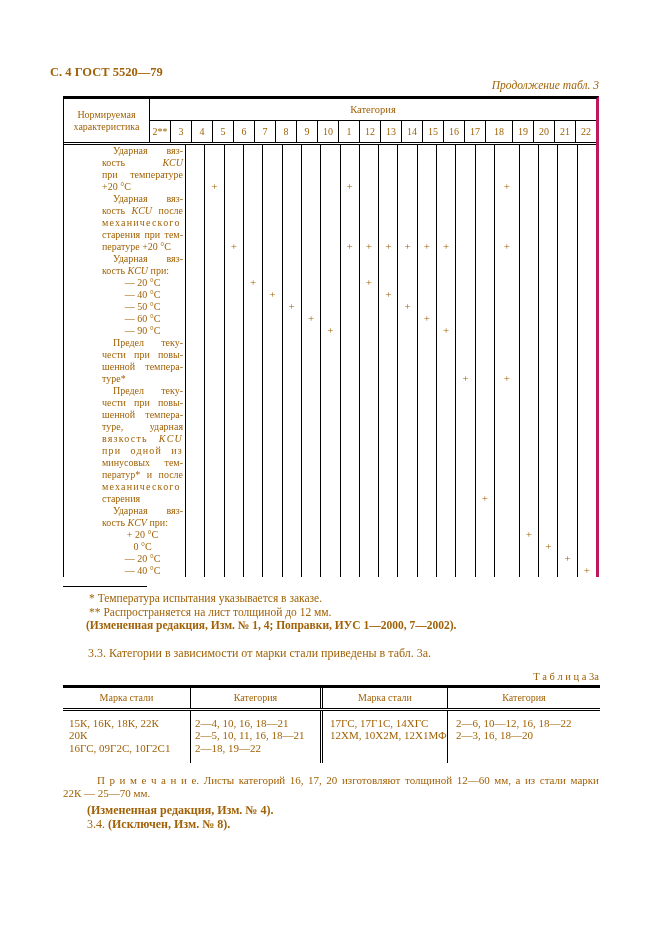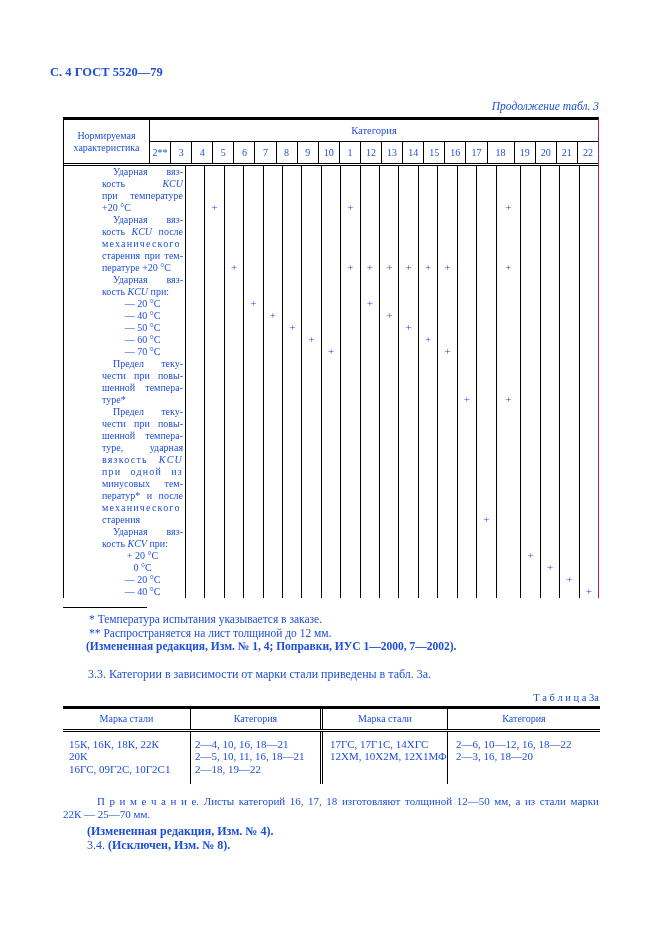--- a/index.html
+++ b/index.html
@@ -1,26 +1,26 @@
 <!DOCTYPE html>
 <html><head>
 <meta charset="utf-8">
 <style>
   html,body { margin:0; padding:0; background:#e8e8e8; }
   .page {
     position:relative; width:661px; height:936px; background:#ffffff;
-    font-family:"Liberation Serif","DejaVu Serif",serif; color:#1d4ed8;
+    font-family:"Liberation Serif","DejaVu Serif",serif; color:#a16207;
     box-sizing:border-box; padding:66px 62px 0 63px; overflow:hidden;
   }
   .page-header { font-weight:bold; font-size:12.5px; line-height:13px; margin-left:-13px; }
-  .t3-caption { font-style:italic; font-size:11.5px; line-height:12px; text-align:right; margin-top:21px; }
+  .t3-caption { font-style:italic; font-size:11.5px; line-height:12px; text-align:right; }
 
   
   .t3 { width:536px; margin-top:5px; box-sizing:border-box;
-        border-left:1px solid #000; border-right:1px solid #be185d; border-top:3px solid #000; }
+        border-left:1px solid #000; border-right:3px solid #be185d; border-top:3px solid #000; }
   .t3-head { display:flex; border-bottom:3px double #000; }
   .t3-head-label { width:85px; box-sizing:border-box; display:flex; flex-direction:column;
                    justify-content:center; text-align:center; font-size:10px; line-height:11.5px; }
   .t3-head-right { flex:1 1 0; display:flex; flex-direction:column; }
   .t3-cat-title { border-left:1px solid #000; border-bottom:1px solid #000;
                   text-align:center; font-size:10.5px; height:21px; line-height:21px; }
   .t3-nums { display:flex; height:21px; }
   .t3-nums .t3-cell { line-height:21px; font-size:10px; }
   .t3-body { }
   .t3-row { display:flex; height:12px; }
@@ -462,21 +462,21 @@
           <div class="t3-cell"></div>
           <div class="t3-cell"></div>
           <div class="t3-cell"></div>
           <div class="t3-cell wide"></div>
           <div class="t3-cell"></div>
           <div class="t3-cell"></div>
           <div class="t3-cell"></div>
           <div class="t3-cell"></div>
         </div>
         <div class="t3-row">
-          <div class="t3-lab a-c">— 70 °С</div>
+          <div class="t3-lab a-c">— 90 °С</div>
           <div class="t3-cell"></div>
           <div class="t3-cell"></div>
           <div class="t3-cell"></div>
           <div class="t3-cell"></div>
           <div class="t3-cell"></div>
           <div class="t3-cell"></div>
           <div class="t3-cell"></div>
           <div class="t3-cell">+</div>
           <div class="t3-cell"></div>
           <div class="t3-cell"></div>
@@ -1010,21 +1010,21 @@
           <div>12ХМ, 10Х2М, 12Х1МФ</div>
         </div>
       <div class="c4">
           <div>2—6, 10—12, 16, 18—22</div>
           <div>2—3, 16, 18—20</div>
         </div>
     </div>
   </div>
 
   <div class="note">
-    <div class="note-l1">П р и м е ч а н и е.  Листы категорий  16, 17, 18  изготовляют  толщиной  12—50 мм,  а  из  стали марки</div>
+    <div class="note-l1">П р и м е ч а н и е.  Листы категорий  16, 17, 20  изготовляют  толщиной  12—60 мм,  а  из  стали марки</div>
     <div class="note-l2">22К — 25—70 мм.</div>
   </div>
 
   <div class="amend2">(Измененная редакция, Изм. № 4).</div>
 
   <div class="p34"><span>3.4. </span><b>(Исключен, Изм. № 8).</b></div>
 
 </div>
 
 </body></html>

